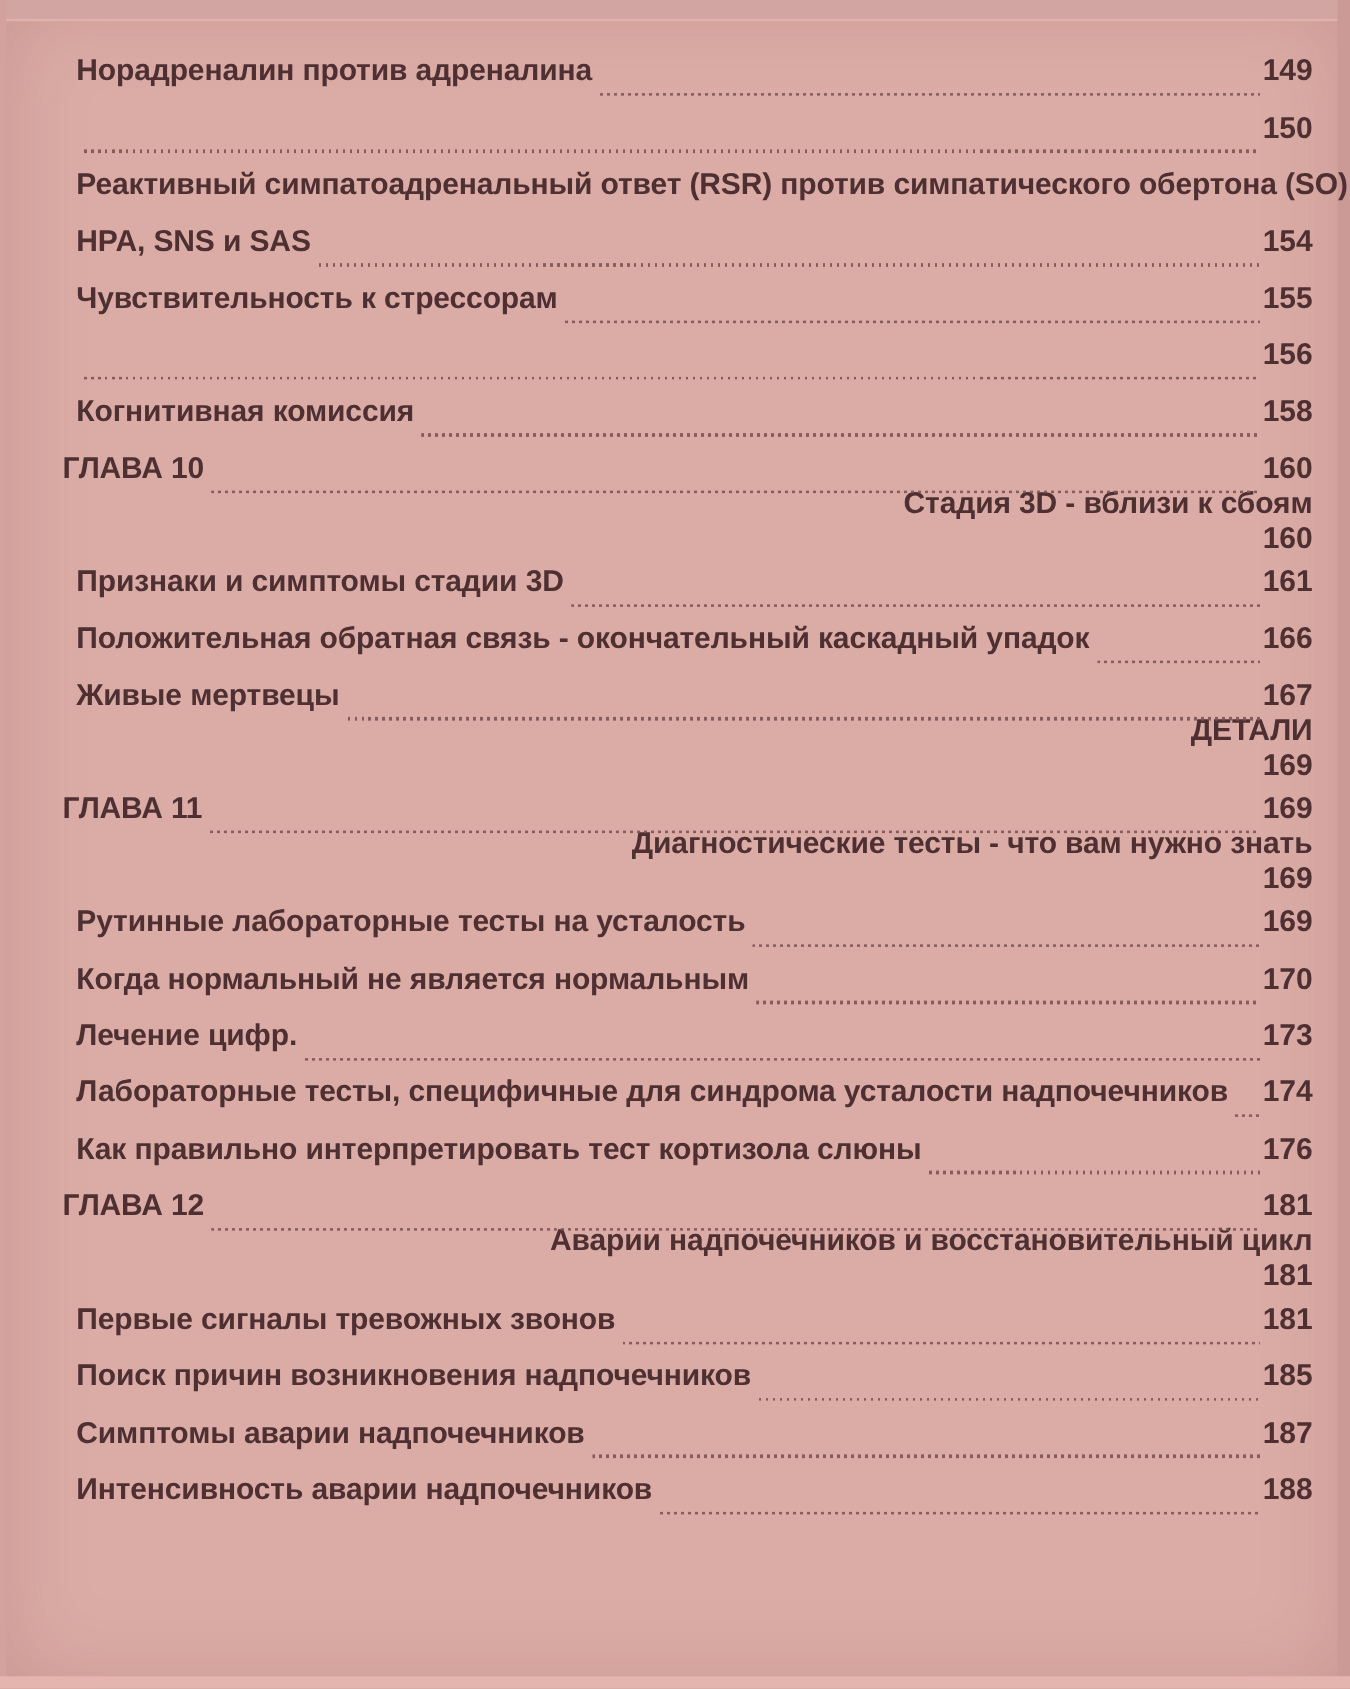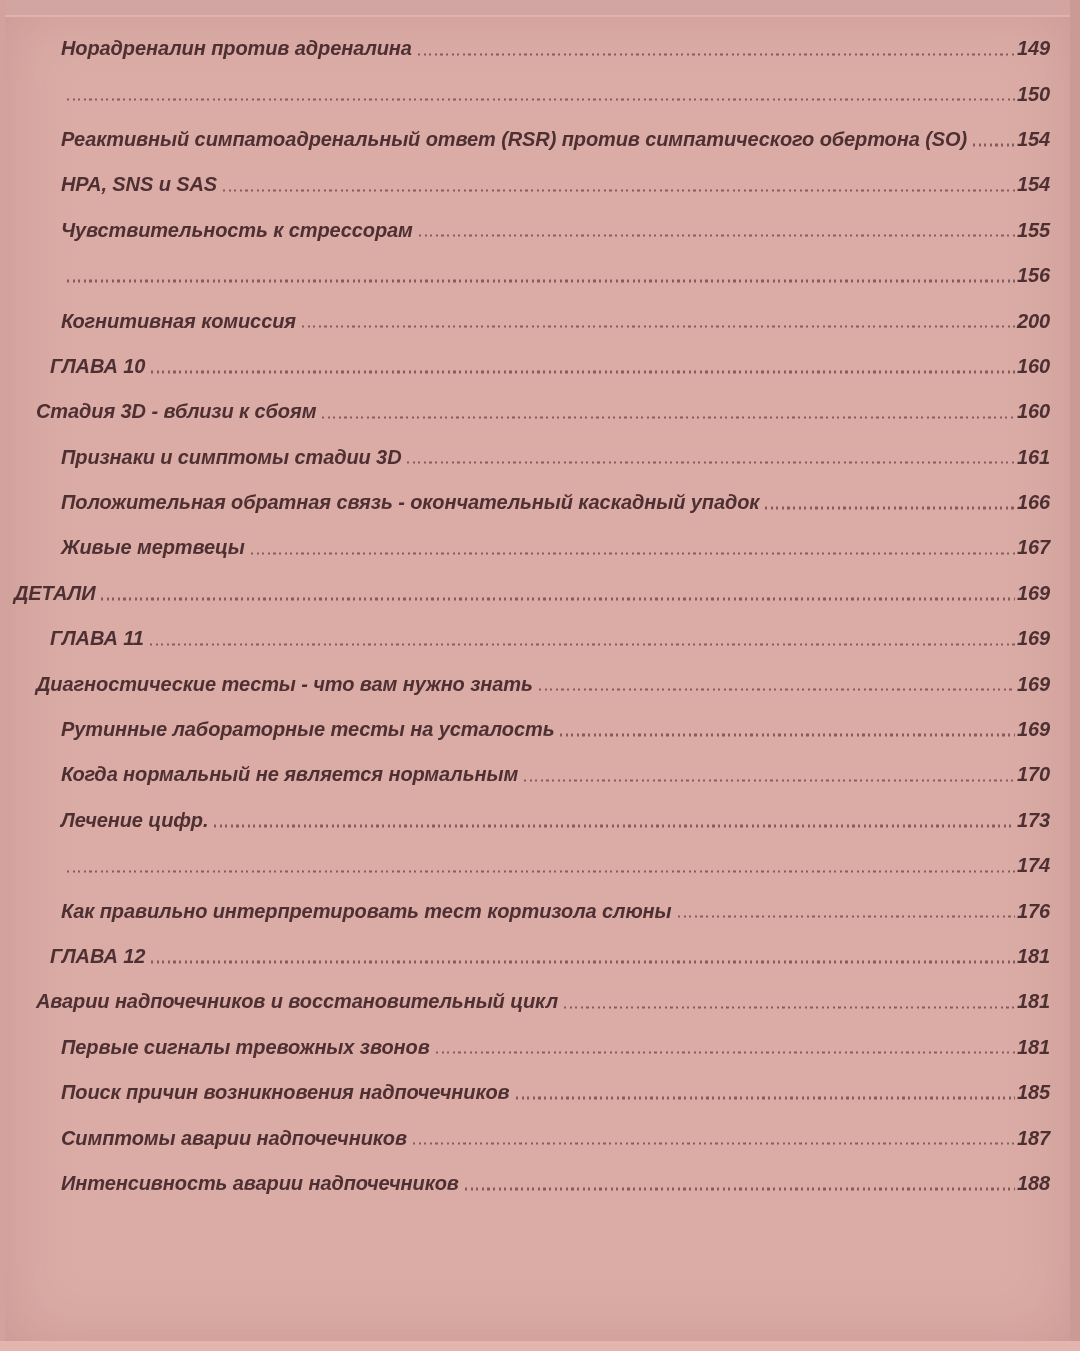--- a/index.html
+++ b/index.html
@@ -30,43 +30,42 @@
   .toc{
     position:absolute;
     left:0;top:26px;
     width:1080px;
     padding-right:30px;
     filter:blur(0.3px);
   }
   .row{
     height:45.4px;
     display:flex;
-    align-items:center;
-    font-size:20px;
+    align-items:flex-end;
+    font-size:24px;
     font-weight:600;
     color:var(--ink);
     letter-spacing:-0.1px;
-    font-style:italic;
   }
   .row .label{white-space:nowrap;}
   .row .leader{
     flex:1;
     height:2.4px;
     margin:0 2px 0 6px;
     transform:translateY(5.5px);
     background:repeating-linear-gradient(
       to right,
       rgba(124,84,82,0.9) 0 2.2px,
       transparent 2.2px 5.6px);
   }
   .row .pagenum{white-space:nowrap;}
   
-  .indent-part{padding-left:14px;}
+  .indent-part{padding-left:14px;flex-direction:column;}
   .indent-chapter{padding-left:50px;}
-  .indent-title{padding-left:36px;}
+  .indent-title{padding-left:36px;flex-direction:column;}
   .indent-sub{padding-left:61px;}
 </style>
 </head>
 <body>
 
 <div class="page">
   <div class="band band-top"></div>
   <div class="band band-top-line"></div>
   <div class="band band-left"></div>
   <div class="band band-right"></div>
@@ -103,21 +102,21 @@
 
   <div class="row indent-sub">
     <span class="leader"></span>
     <span class="pagenum">156</span>
   </div>
 
 
   <div class="row indent-sub">
     <span class="label">Когнитивная комиссия</span>
     <span class="leader"></span>
-    <span class="pagenum">200</span>
+    <span class="pagenum">158</span>
   </div>
 
   <div class="row indent-chapter">
     <span class="label">ГЛАВА 10</span>
     <span class="leader"></span>
     <span class="pagenum">160</span>
   </div>
 
   <div class="row indent-title">
     <span class="label">Стадия 3D - вблизи к сбоям</span>
@@ -173,20 +172,21 @@
     <span class="pagenum">170</span>
   </div>
 
   <div class="row indent-sub">
     <span class="label">Лечение цифр.</span>
     <span class="leader"></span>
     <span class="pagenum">173</span>
   </div>
 
   <div class="row indent-sub">
+    <span class="label">Лабораторные тесты, специфичные для синдрома усталости надпочечников</span>
     <span class="leader"></span>
     <span class="pagenum">174</span>
   </div>
 
   <div class="row indent-sub">
     <span class="label">Как правильно интерпретировать тест кортизола слюны</span>
     <span class="leader"></span>
     <span class="pagenum">176</span>
   </div>
 

